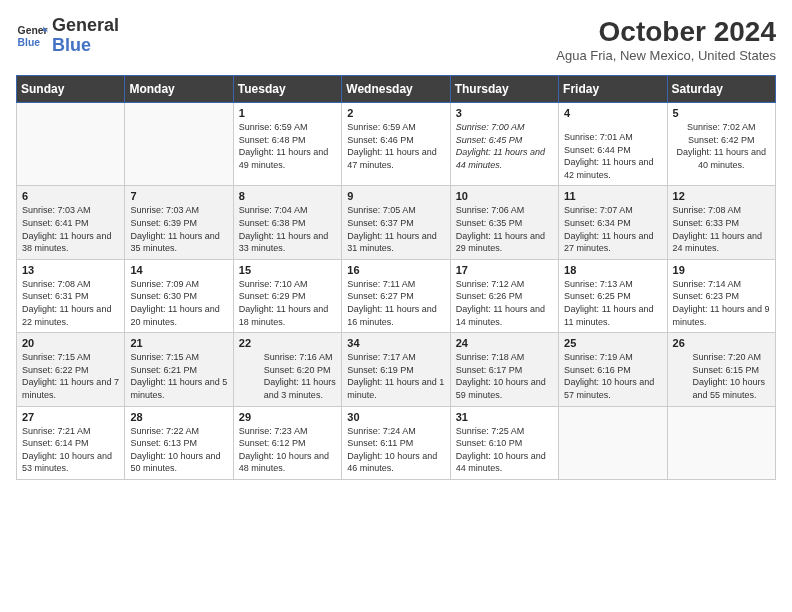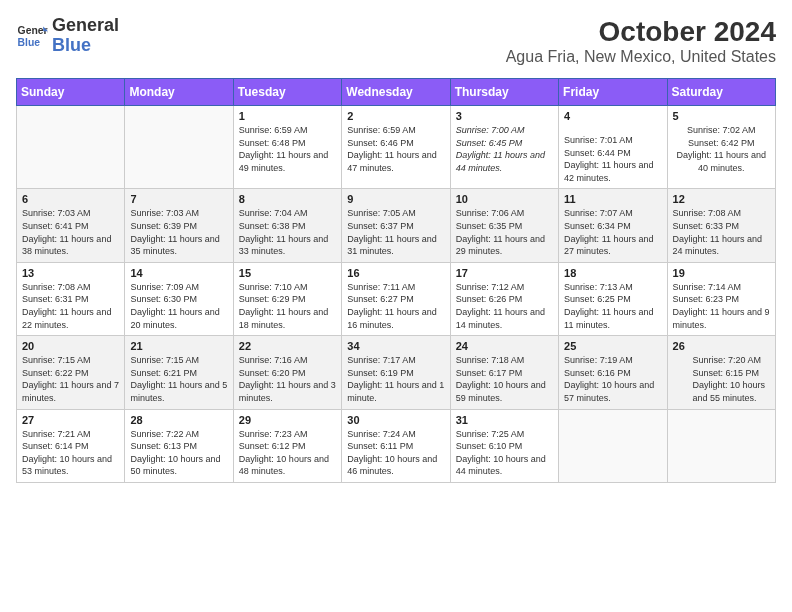--- a/index.html
+++ b/index.html
@@ -36,30 +36,30 @@
     }
     .title-block {
       text-align: right;
     }
     .month-title {
       font-size: 28px;
       font-weight: bold;
       color: #333;
     }
     .location {
-      font-size: 16px;
+      font-size: 13px;
       color: #555;
     }
     .calendar {
       width: 100%;
       border-collapse: collapse;
       border: 1px solid #ccc;
     }
     .calendar th {
-      background-color: #8b5cf6;
+      background-color: #404040;
       color: #fff;
       font-size: 12px;
       font-weight: bold;
       padding: 6px 4px;
       border: 1px solid #3a63b0;
       text-align: left;
     }
     .calendar td {
       vertical-align: top;
       border: 1px solid #ccc;
@@ -256,21 +256,21 @@
 Daylight: 11 hours and 7 minutes.</div>
         </td>
         <td>
           <span class="day-number">21</span>
           <div class="day-info" style="white-space: pre-line;">Sunrise: 7:15 AM
 Sunset: 6:21 PM
 Daylight: 11 hours and 5 minutes.</div>
         </td>
         <td>
           <span class="day-number">22</span>
-          <div class="day-info" style="white-space: pre-line;">Sunrise: 7:16 AM
+          <div class="day-info" style="white-space: pre-line; margin-left: 25px;">Sunrise: 7:16 AM
 Sunset: 6:20 PM
 Daylight: 11 hours and 3 minutes.</div>
         </td>
         <td>
           <span class="day-number">34</span>
           <div class="day-info" style="white-space: pre-line;">Sunrise: 7:17 AM
 Sunset: 6:19 PM
 Daylight: 11 hours and 1 minute.</div>
         </td>
         <td>

